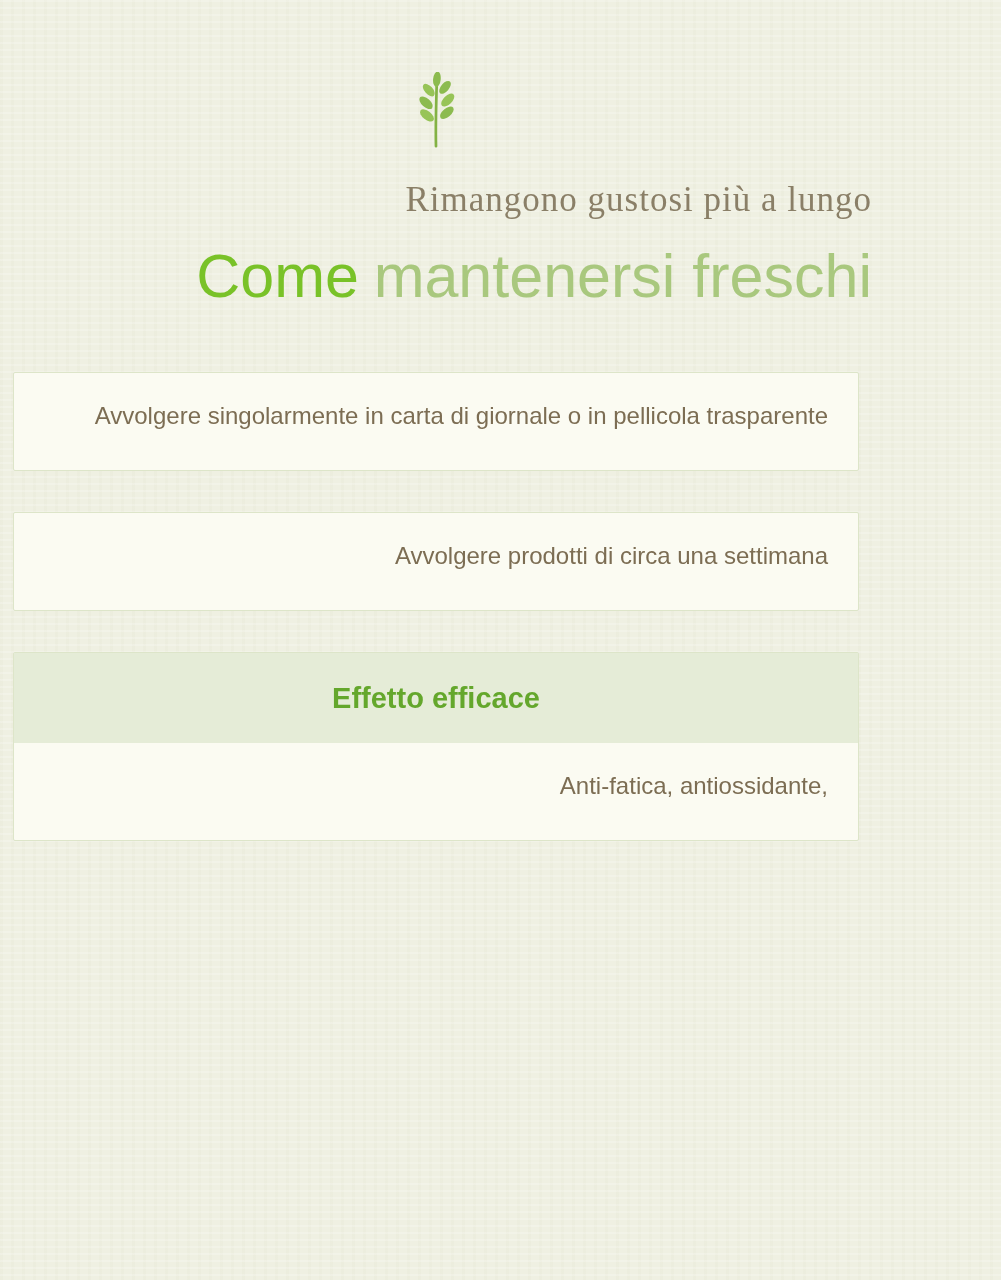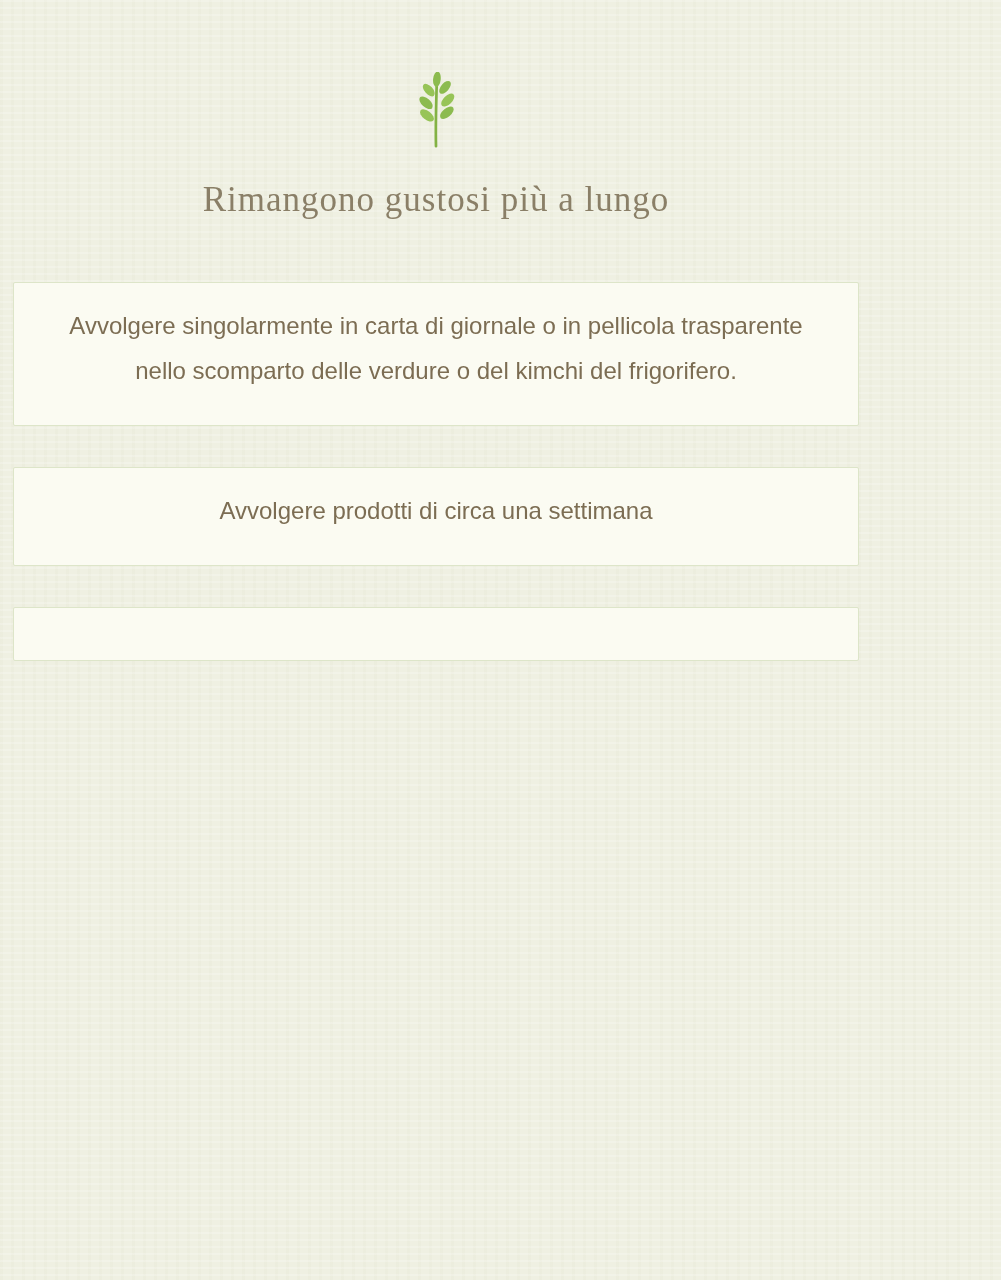--- a/index.html
+++ b/index.html
@@ -12,21 +12,21 @@
     font-family: "Liberation Sans", sans-serif;
     background-color: #eff0e2;
     background-image:
       repeating-linear-gradient(180deg, rgba(255,255,255,0.20) 0 2px, rgba(255,255,255,0) 2px 7px),
       repeating-linear-gradient(90deg, rgba(223,225,203,0.18) 0 3px, rgba(223,225,203,0) 3px 11px);
     overflow: hidden;
   }
   .page {
     width: 872px;
     height: 1280px;
-    text-align: center;
+    text-align: right;
     box-sizing: border-box;
     padding-top: 72px;
   }
   .sprig {
     display: block;
     margin: 0 auto;
     width: 58px;
     height: 76px;
   }
   .subtitle {
@@ -90,35 +90,41 @@
     <ellipse cx="22" cy="20" rx="4.5" ry="8.5" fill="#97c457" transform="rotate(-42 22 20)"></ellipse>
     <ellipse cx="40" cy="17" rx="4.5" ry="8.5" fill="#8cbb4f" transform="rotate(40 40 17)"></ellipse>
     <ellipse cx="19" cy="34" rx="4.8" ry="9" fill="#8cbb4f" transform="rotate(-48 19 34)"></ellipse>
     <ellipse cx="43" cy="31" rx="4.8" ry="9" fill="#97c457" transform="rotate(46 43 31)"></ellipse>
     <ellipse cx="20" cy="48" rx="4.8" ry="9" fill="#97c457" transform="rotate(-52 20 48)"></ellipse>
     <ellipse cx="42" cy="45" rx="4.8" ry="9" fill="#8cbb4f" transform="rotate(50 42 45)"></ellipse>
   </svg>
 
   <div class="subtitle">Rimangono gustosi più a lungo</div>
 
+  <h1 class="title" style="margin:18px 0 0 0;">
+    <span class="hl">Come</span><span class="rest">mantenersi freschi</span>
+  </h1>
 
   <div class="cards">
 
     <section class="card">
       <div class="card-body">
         <p>Avvolgere singolarmente in carta di giornale o in pellicola trasparente</p>
-        <p>nello scomparto delle verdure o del kimchi del frigorifero.</p>
       </div>
     </section>
 
     <section class="card">
       <div class="card-body">
         <p>Avvolgere prodotti di circa una settimana</p>
       </div>
     </section>
 
     <section class="card">
+      <div class="card-header">
+        <h2 class="card-title">Effetto efficace</h2>
+      </div>
       <div class="card-body">
+        <p>Anti-fatica, antiossidante,</p>
       </div>
     </section>
 
   </div>
 </div>
 
 </body></html>

